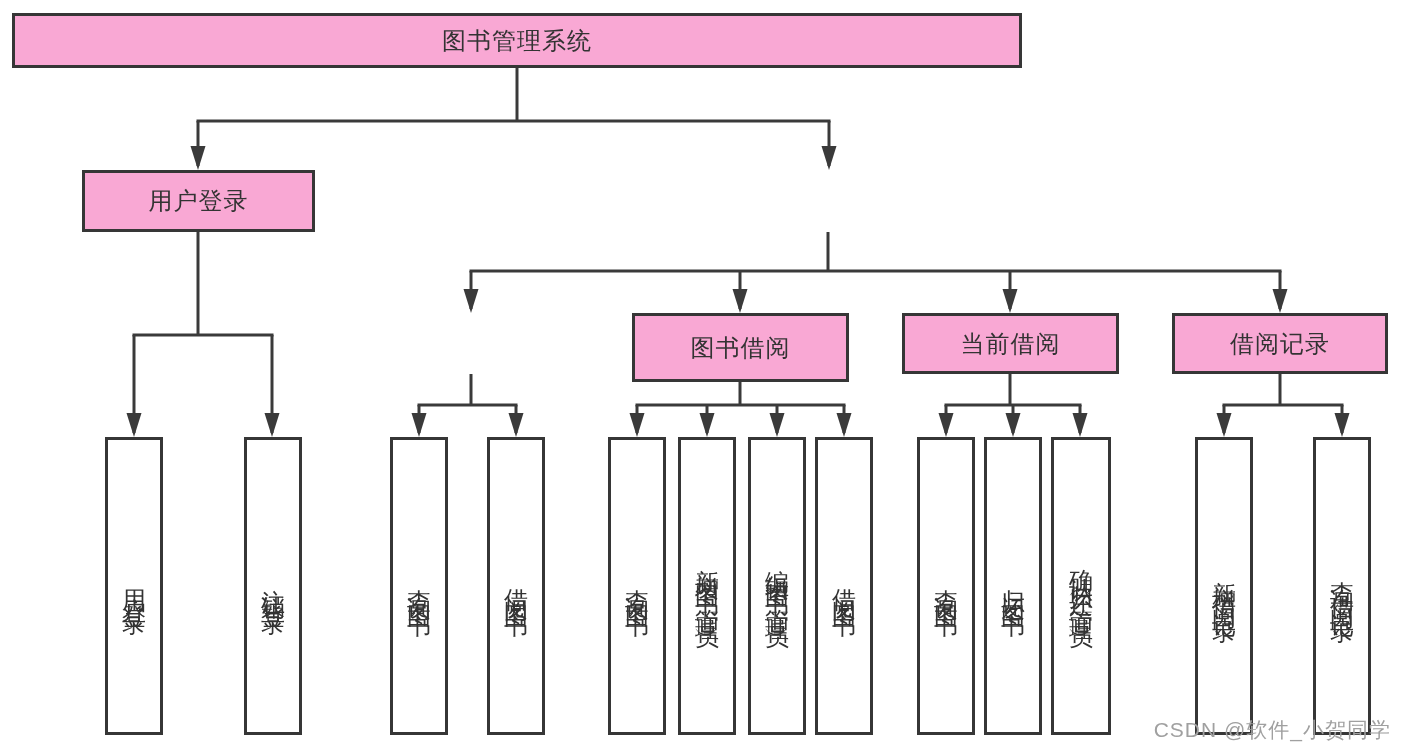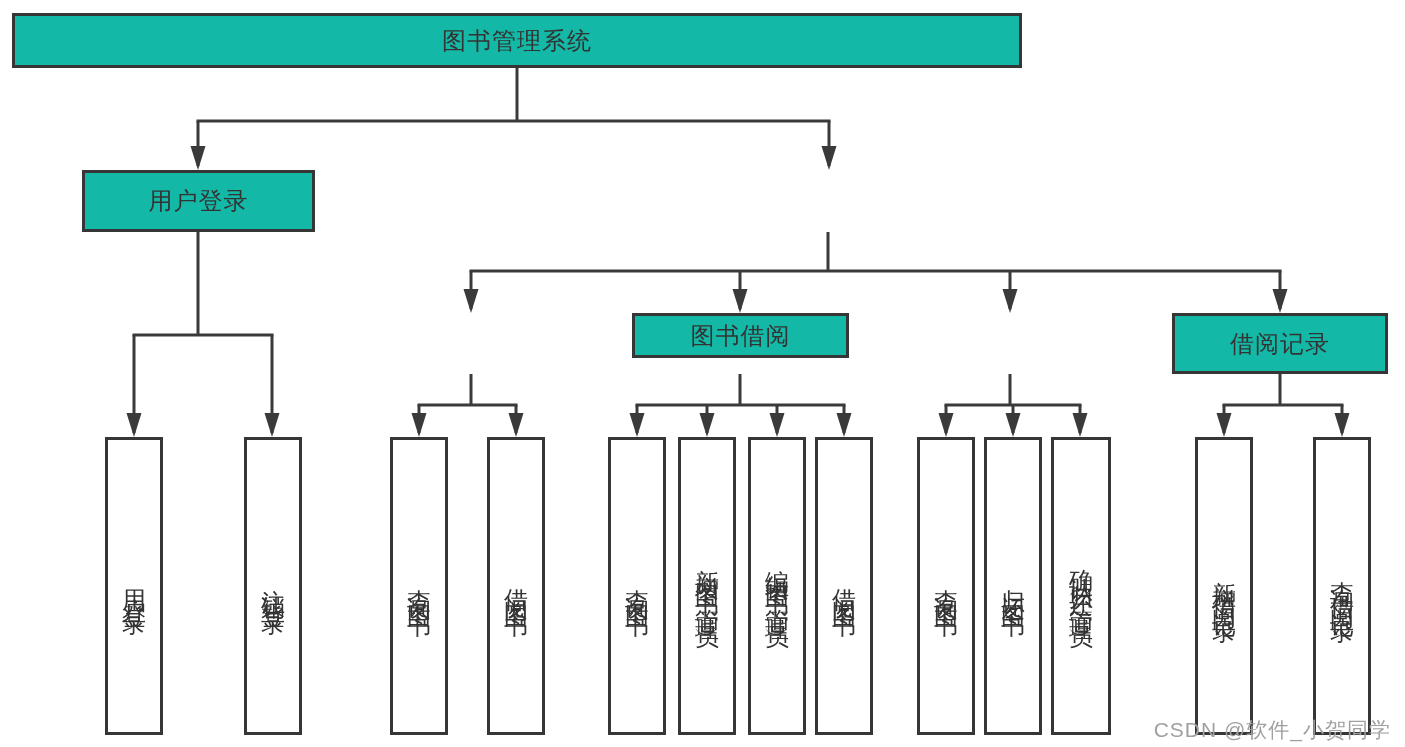--- a/index.html
+++ b/index.html
@@ -8,21 +8,21 @@
     width:1405px;height:747px;
     background:#ffffff;
     overflow:hidden;
     font-family:"Liberation Sans","DejaVu Sans",sans-serif;
     color:#333333;
   }
   svg.connectors{position:absolute;left:0;top:0;}
   .hbox{
     position:absolute;
     box-sizing:border-box;
-    background:#14b8a6;
+    background:#f9a8d4;
     border:3px solid #363636;
     display:flex;align-items:center;justify-content:center;
     font-size:24px;
     letter-spacing:1px;
     color:#333333;
   }
   .vbox{
     position:absolute;
     top:437px;
     width:58px;height:298px;
@@ -122,22 +122,25 @@
   </svg>
 
   <div class="hbox" style="left:12px;top:13px;width:1010px;height:55px">
     <span>图书管理系统</span>
   </div>
 
   <div class="hbox" style="left:82px;top:170px;width:233px;height:62px">
     <span>用户登录</span>
   </div>
 
-  <div class="hbox" style="left:632px;top:313px;width:217px;height:45px">
+  <div class="hbox" style="left:632px;top:313px;width:217px;height:69px">
     <span>图书借阅</span>
+  </div>
+  <div class="hbox" style="left:902px;top:313px;width:217px;height:61px">
+    <span>当前借阅</span>
   </div>
   <div class="hbox" style="left:1172px;top:313px;width:216px;height:61px">
     <span>借阅记录</span>
   </div>
 
   <div class="vbox" style="left:105px">
     <span>用户登录</span>
   </div>
   <div class="vbox" style="left:244px">
     <span>注销登录</span>

